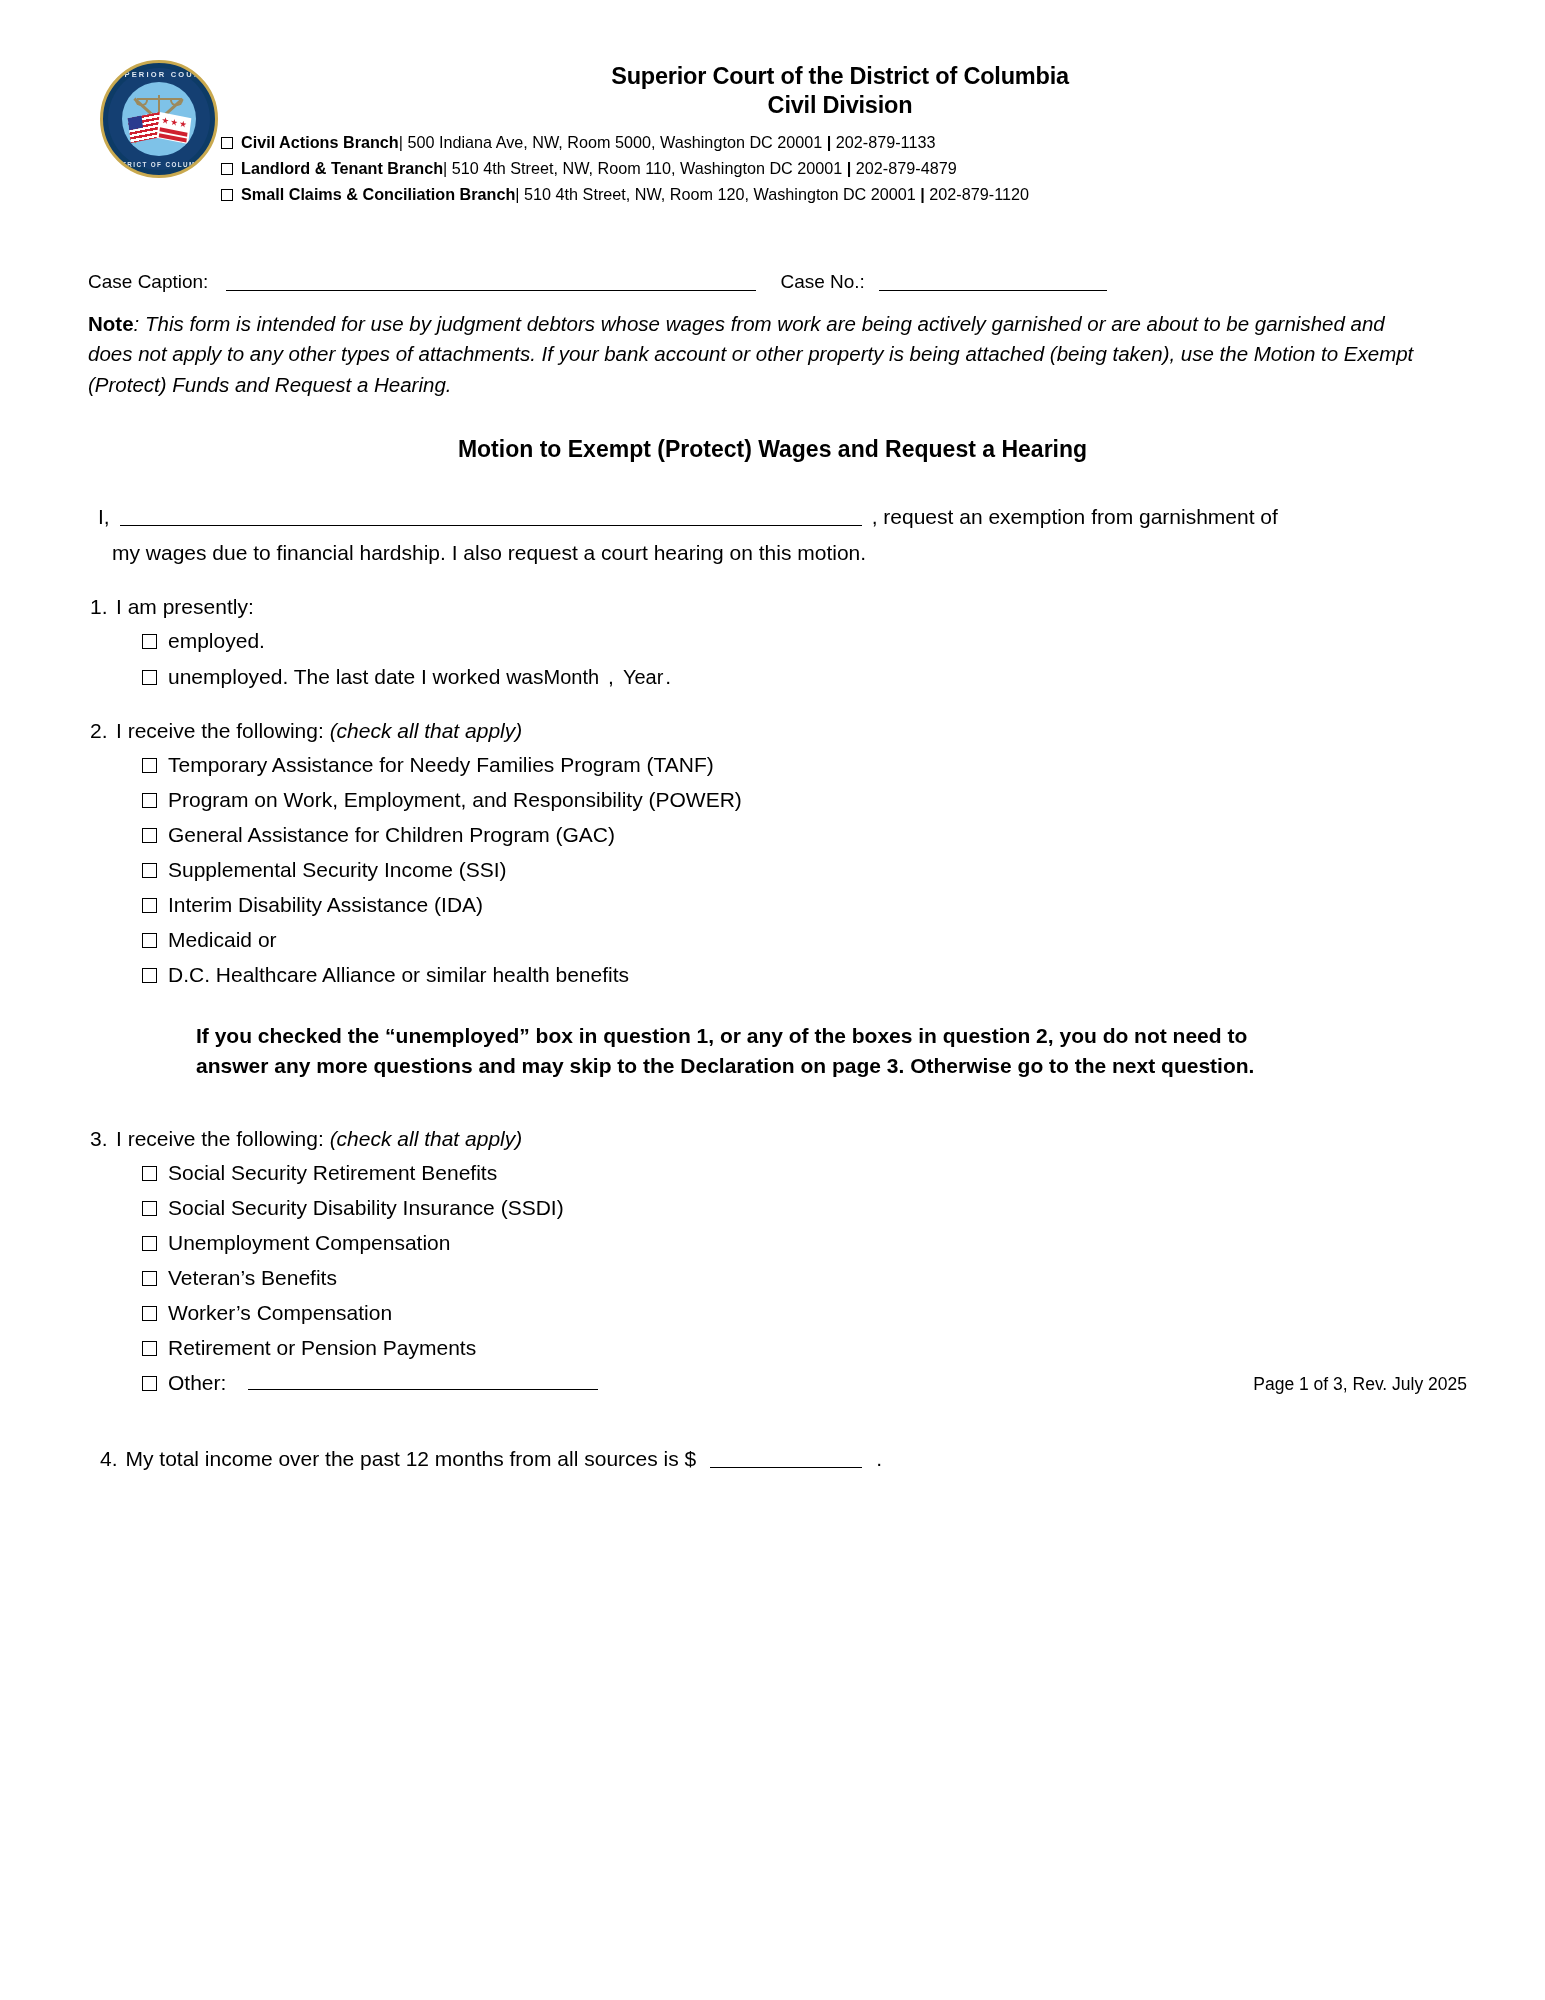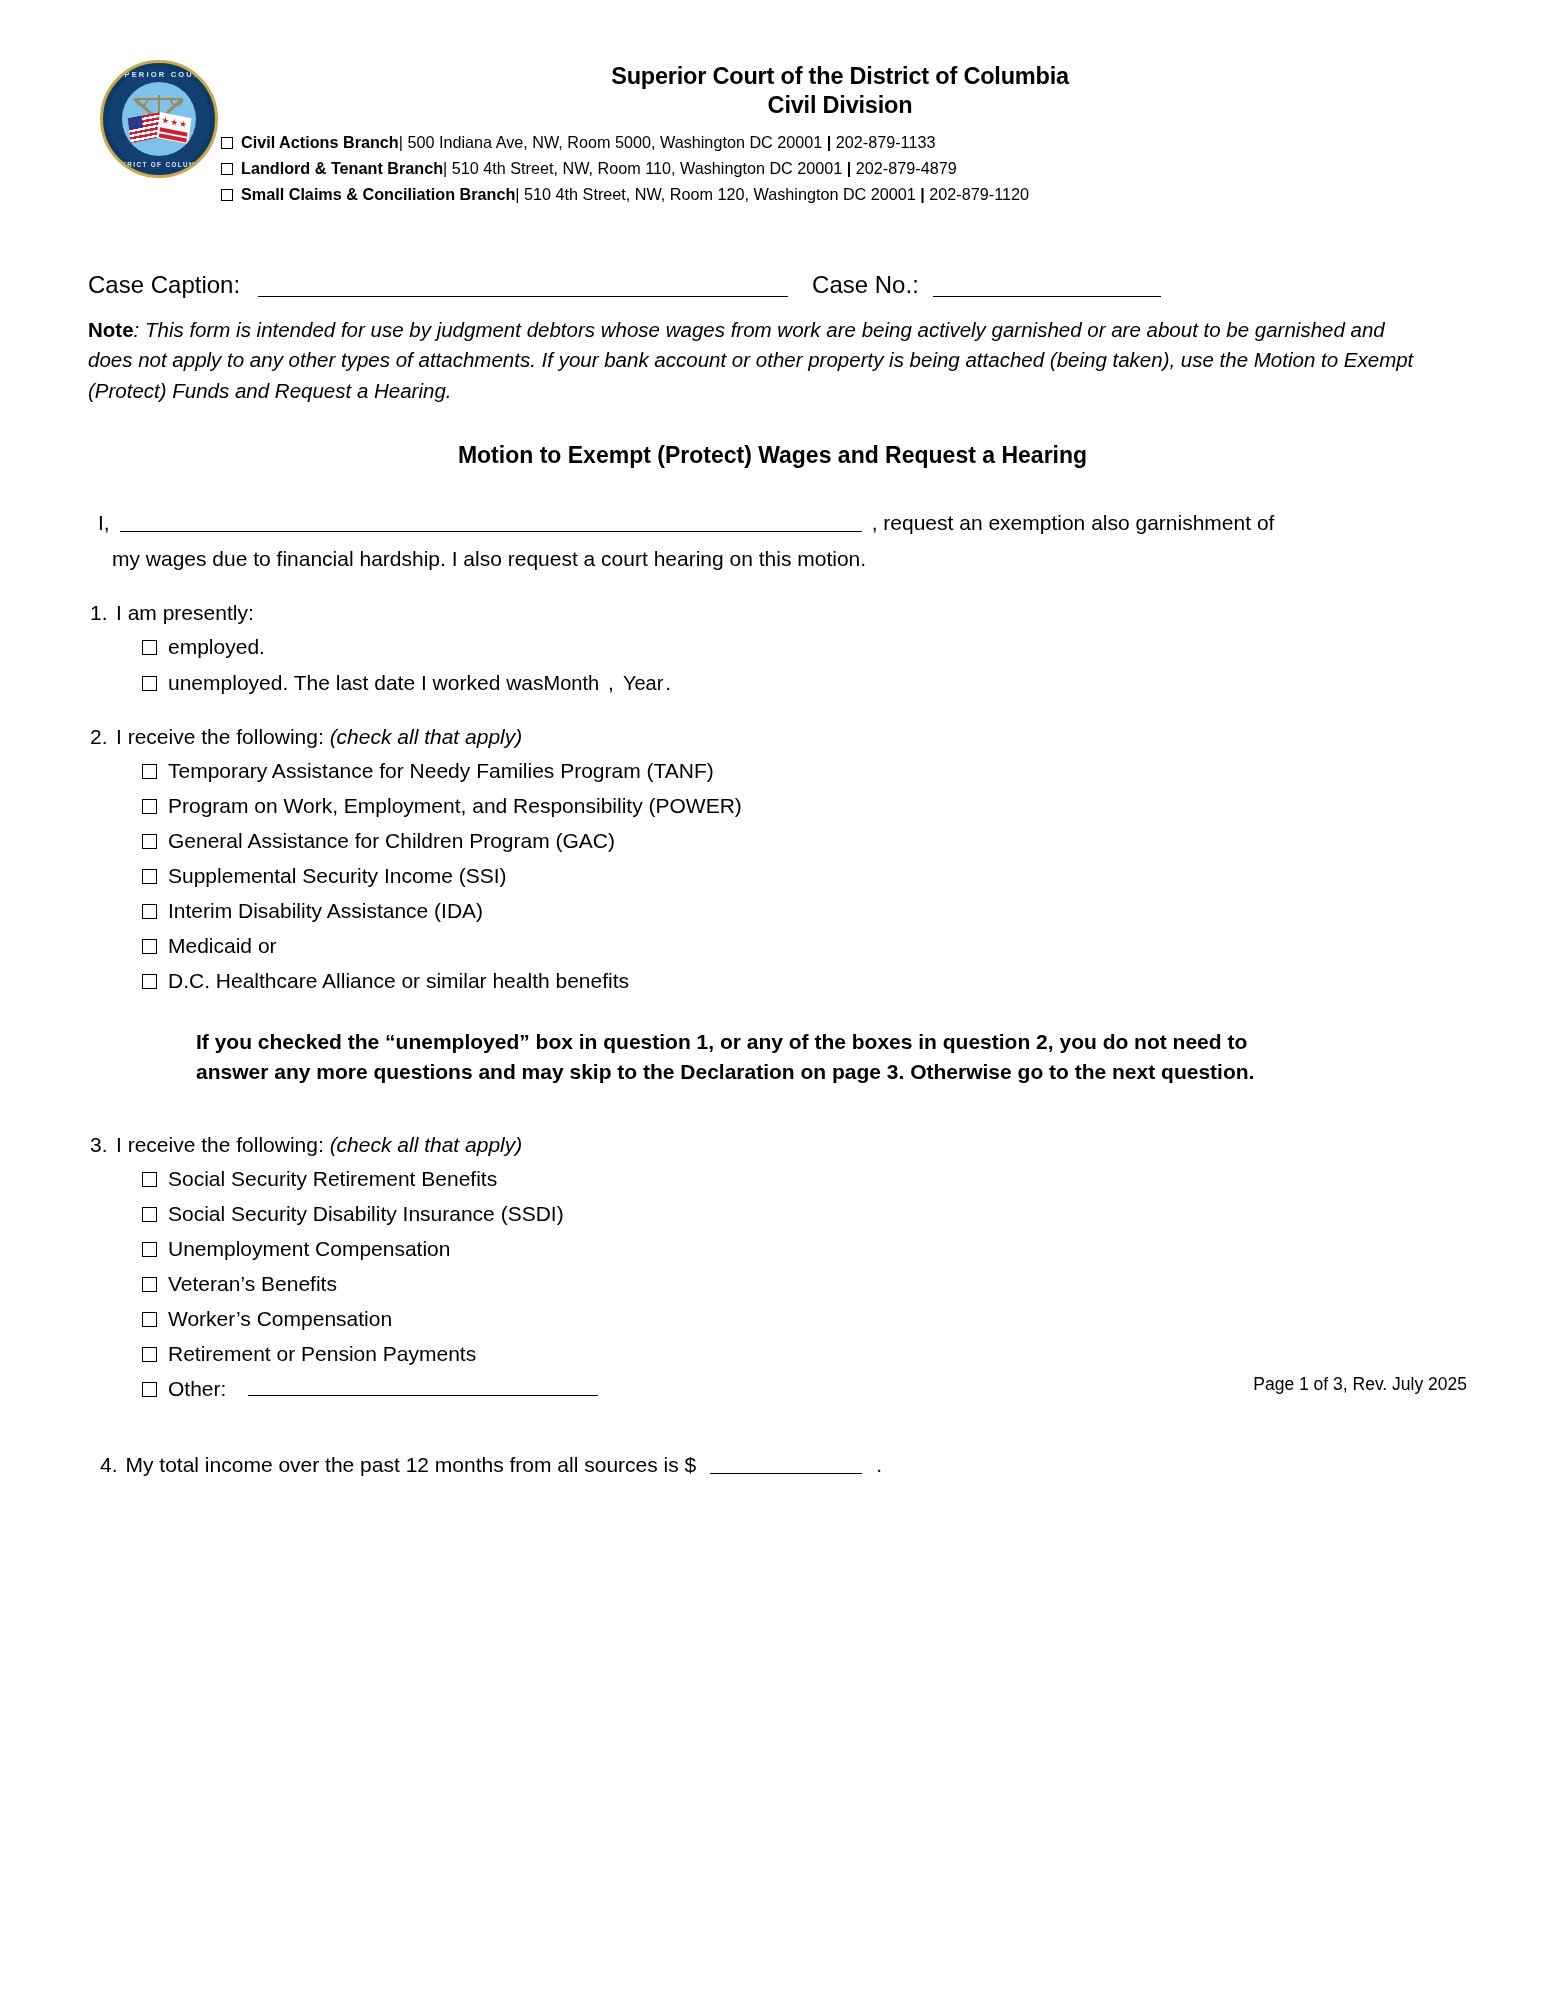--- a/index.html
+++ b/index.html
@@ -145,21 +145,21 @@
     margin-right: 8px;
     vertical-align: -1px;
   }
   .branch-line b { font-weight: bold; }
 
   
   .caption-row {
     margin-top: 64px;
     display: flex;
     align-items: flex-end;
-    font-size: 24px;
+    font-size: 19px;
     padding-left: 10px;
   }
   .caption-label { white-space: nowrap; }
   .rule {
     border-bottom: 1.6px solid #000;
     height: 20px;
   }
   .caption-rule { width: 530px; margin: 0 0 2px 18px; }
   .caseno-label { margin-left: 24px; white-space: nowrap; }
   .caseno-rule { width: 228px; margin: 0 0 2px 14px; }
@@ -341,21 +341,21 @@
   <div class="note">
     <b>Note</b><span>: This form is intended for use by judgment debtors whose wages from work are being actively garnished or are about to be garnished and does not apply to any other types of attachments. If your bank account or other property is being attached (being taken), use the Motion to Exempt (Protect) Funds and Request a Hearing.</span>
   </div>
 
   <div class="form-title">Motion to Exempt (Protect) Wages and Request a Hearing</div>
 
   <div class="intro">
     <div class="intro-line1">
       <span>I,</span>
       <span class="rule intro-rule"></span>
-      <span>, request an exemption also garnishment of</span>
+      <span>, request an exemption from garnishment of</span>
     </div>
     <div class="intro-line2">my wages due to financial hardship. I also request a court hearing on this motion.</div>
   </div>
 
   <div class="q">
     <div class="q-head">
       <span class="num">1.</span><span>I am presently:</span>
     </div>
     <div class="opts">
       <div class="opt">

